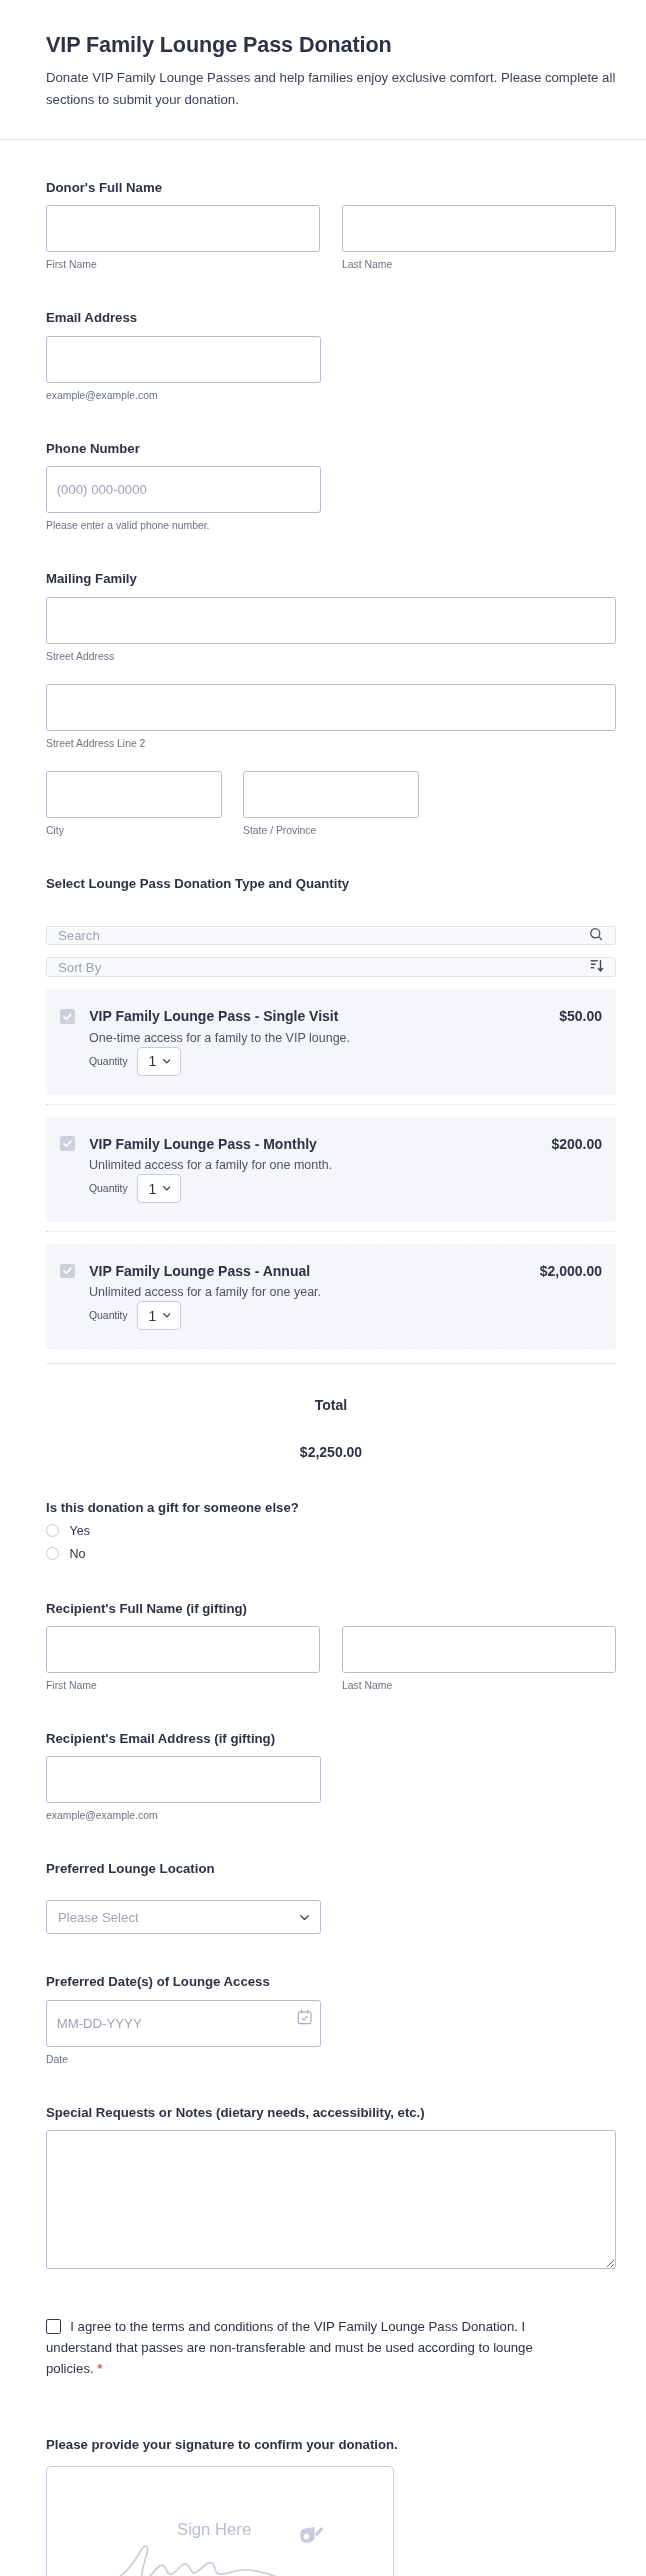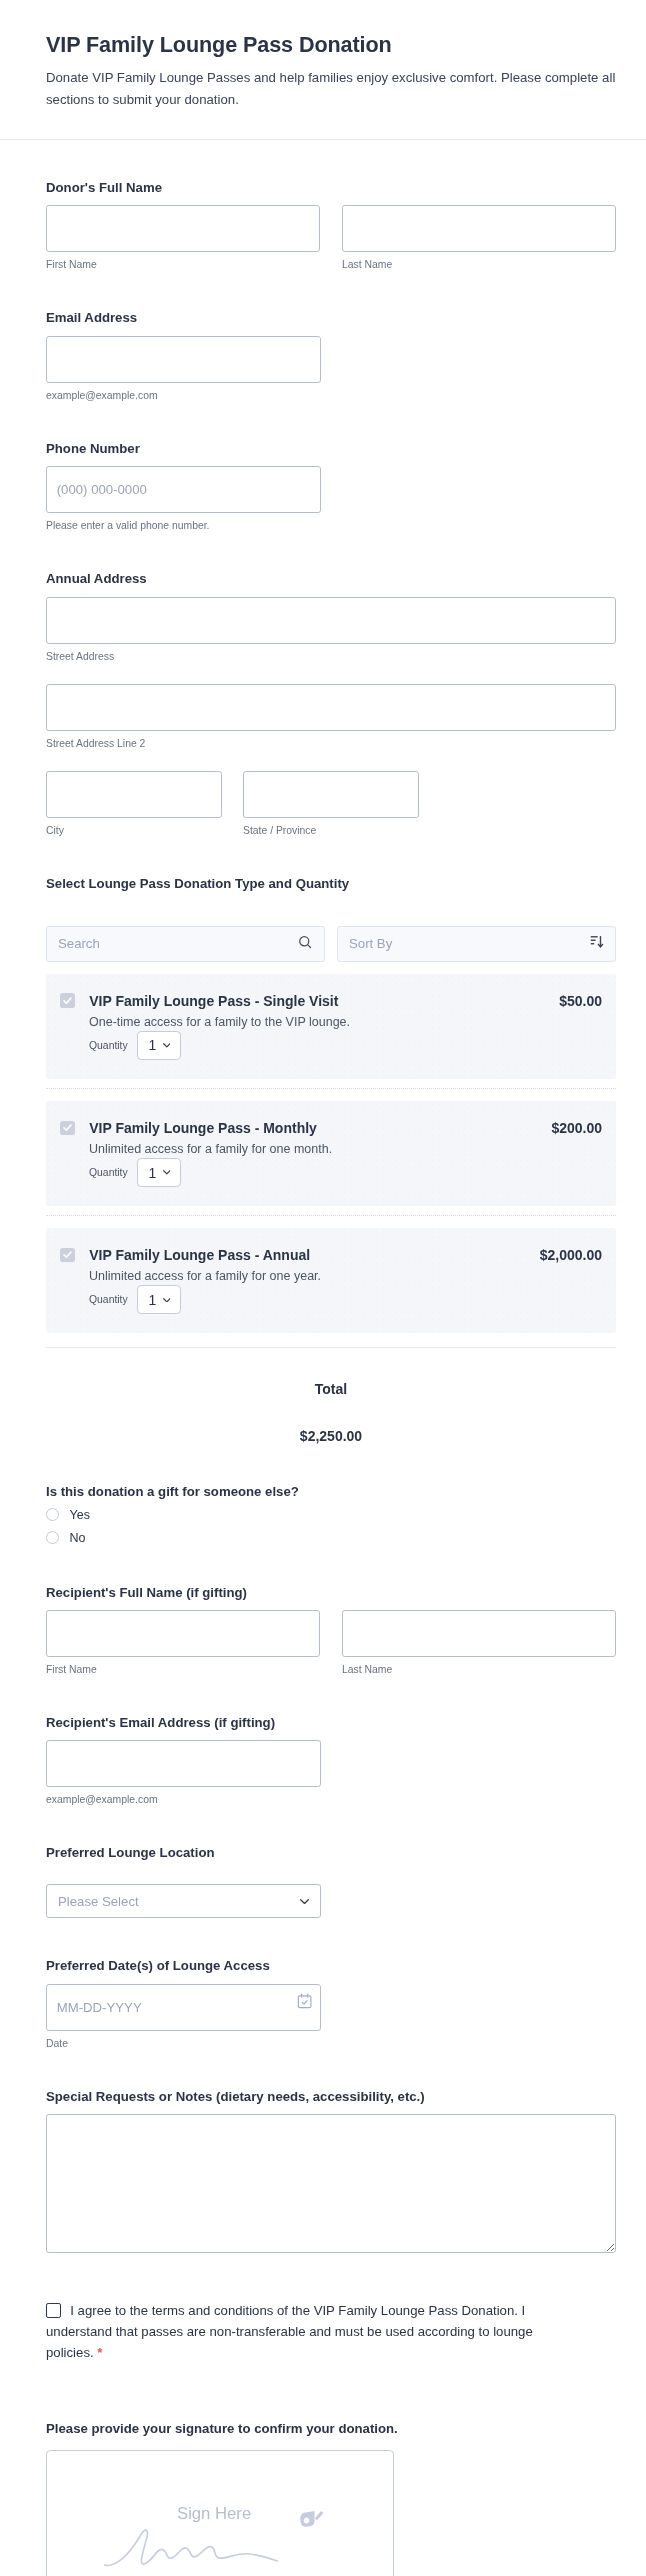--- a/index.html
+++ b/index.html
@@ -28,21 +28,21 @@
   input.text {
     width: 100%; height: 47px; border: 0.7px solid #b6bcca; border-radius: 2.8px;
     background: #fff; font: inherit; font-size: 13.2px; padding: 0 9.7px; color: #2c3345;
   }
   input.text::placeholder, textarea::placeholder { color: #9da3b6; }
   .sublabel { margin-top: 7px; font-size: 10.4px; color: #6b7280; }
   .mt15 { margin-top: 10.4px; }
   .mt32 { margin-top: 22px; }
 
   
-  .search-row { display: flex; gap: 12px; margin-top: 35px; }
+  .search-row { display: flex; gap: 12px; margin-top: 35px; flex-direction: column; }
   .search-box {
     flex: 1; height: 36px; background: #f8f9fc; border: 0.7px solid #e0e4ee; border-radius: 2.8px;
     display: flex; align-items: center; padding: 0 11px; font-size: 13.2px; color: #9da3b6;
   }
   .search-box .ph { flex: 1; }
   .product-card {
     margin-top: 12px; background: #f4f6fa; border-radius: 2.8px; padding: 19px 14px;
     background-image: radial-gradient(#e9ecf3 0.7px, rgba(0,0,0,0) 0.7px); background-size: 6.3px 6.3px;
   }
   .card-sep { border-top: 1.4px dotted #d8dce6; margin-top: 9px; }
@@ -154,21 +154,21 @@
 
   <div class="question">
     <div class="q-label">Phone Number</div>
     <div class="col mt15">
       <input class="text" type="text" placeholder="(000) 000-0000" style="">
       <div class="sublabel">Please enter a valid phone number.</div>
     </div>
   </div>
 
   <div class="question">
-    <div class="q-label">Annual Address</div>
+    <div class="q-label">Mailing Family</div>
     <div class="full mt15">
       <input class="text" type="text" style="">
       <div class="sublabel">Street Address</div>
     </div>
     <div class="full mt32">
       <input class="text" type="text" style="">
       <div class="sublabel">Street Address Line 2</div>
     </div>
     <div class="row3 mt32">
       <div class="col3">

